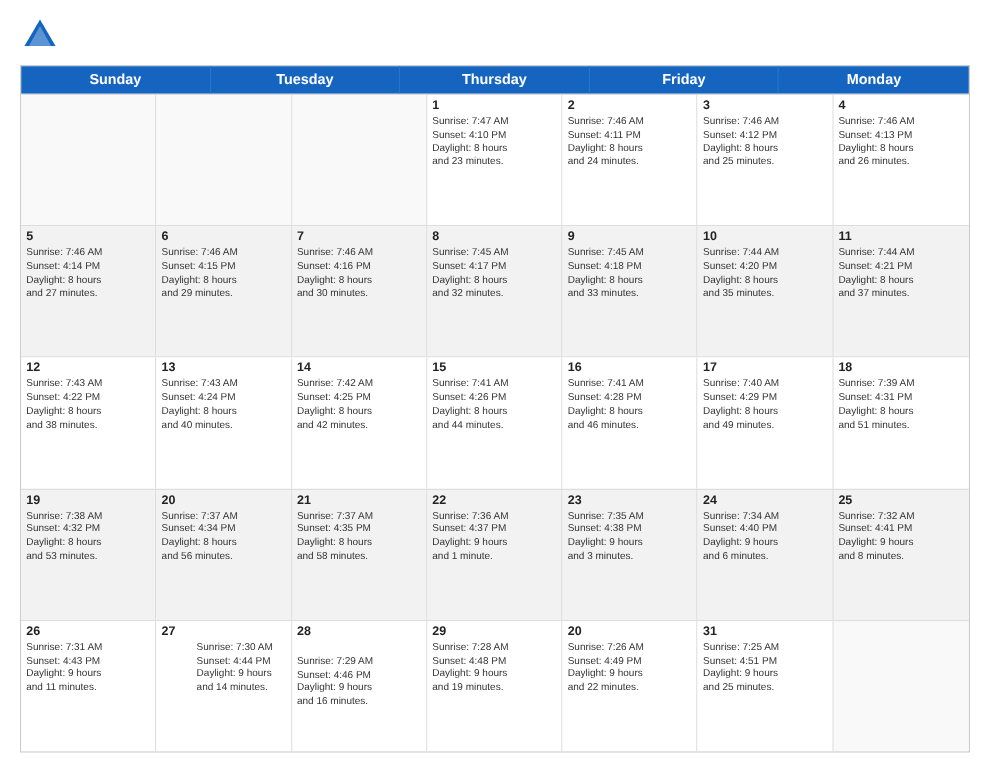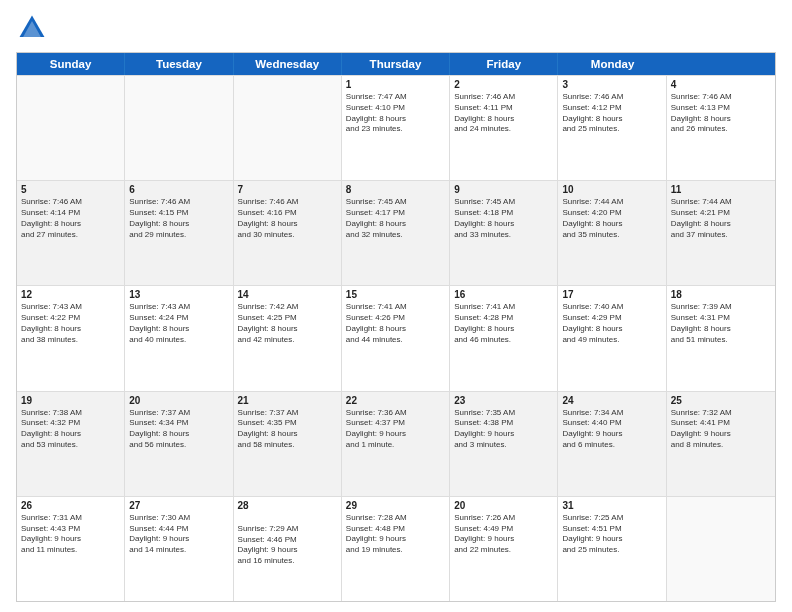--- a/index.html
+++ b/index.html
@@ -52,21 +52,21 @@
       color: #444;
     }
     .calendar {
       flex: 1;
       display: flex;
       flex-direction: column;
       border: 1px solid #ccc;
     }
     .cal-header-row {
       display: grid;
-      grid-template-columns: repeat(7, 1fr);
+      grid-template-columns: repeat(5, 1fr);
       background: #1565c0;
     }
     .cal-header-cell {
       color: #fff;
       font-size: 11.5px;
       font-weight: bold;
       text-align: center;
       padding: 5px 2px;
       border-right: 1px solid #2176c7;
     }
@@ -123,21 +123,20 @@
     <div class="title-block">
       <div class="main-title"></div>
       <div class="subtitle"></div>
     </div>
   </div>
 
   <div class="calendar">
     <div class="cal-header-row">
     <div class="cal-header-cell">Sunday</div>
         <div class="cal-header-cell">Tuesday</div>
-        <div class="cal-header-cell">Wednesday</div>
         <div class="cal-header-cell">Thursday</div>
         <div class="cal-header-cell">Friday</div>
         <div class="cal-header-cell">Monday</div>
       </div>
     <div class="cal-body">
     <div class="cal-week">
           <div class="cal-cell empty"></div>
           <div class="cal-cell empty"></div>
           <div class="cal-cell empty"></div>
           <div class="cal-cell">
@@ -325,21 +324,21 @@
         <div class="cal-week">
           <div class="cal-cell">
             <div class="day-number">26</div>
             <div class="day-info" style="white-space: pre-line;">Sunrise: 7:31 AM
 Sunset: 4:43 PM
 Daylight: 9 hours
 and 11 minutes.</div>
           </div>
           <div class="cal-cell">
             <div class="day-number">27</div>
-            <div class="day-info" style="white-space: pre-line;">Sunrise: 7:30 AM
+            <div class="day-info" style="white-space: pre-line; margin-left: 28px;">Sunrise: 7:30 AM
 Sunset: 4:44 PM
 Daylight: 9 hours
 and 14 minutes.</div>
           </div>
           <div class="cal-cell">
             <div class="day-number">28</div>
             <div class="day-info" style="white-space: pre-line; margin-top: 13px;">Sunrise: 7:29 AM
 Sunset: 4:46 PM
 Daylight: 9 hours
 and 16 minutes.</div>

